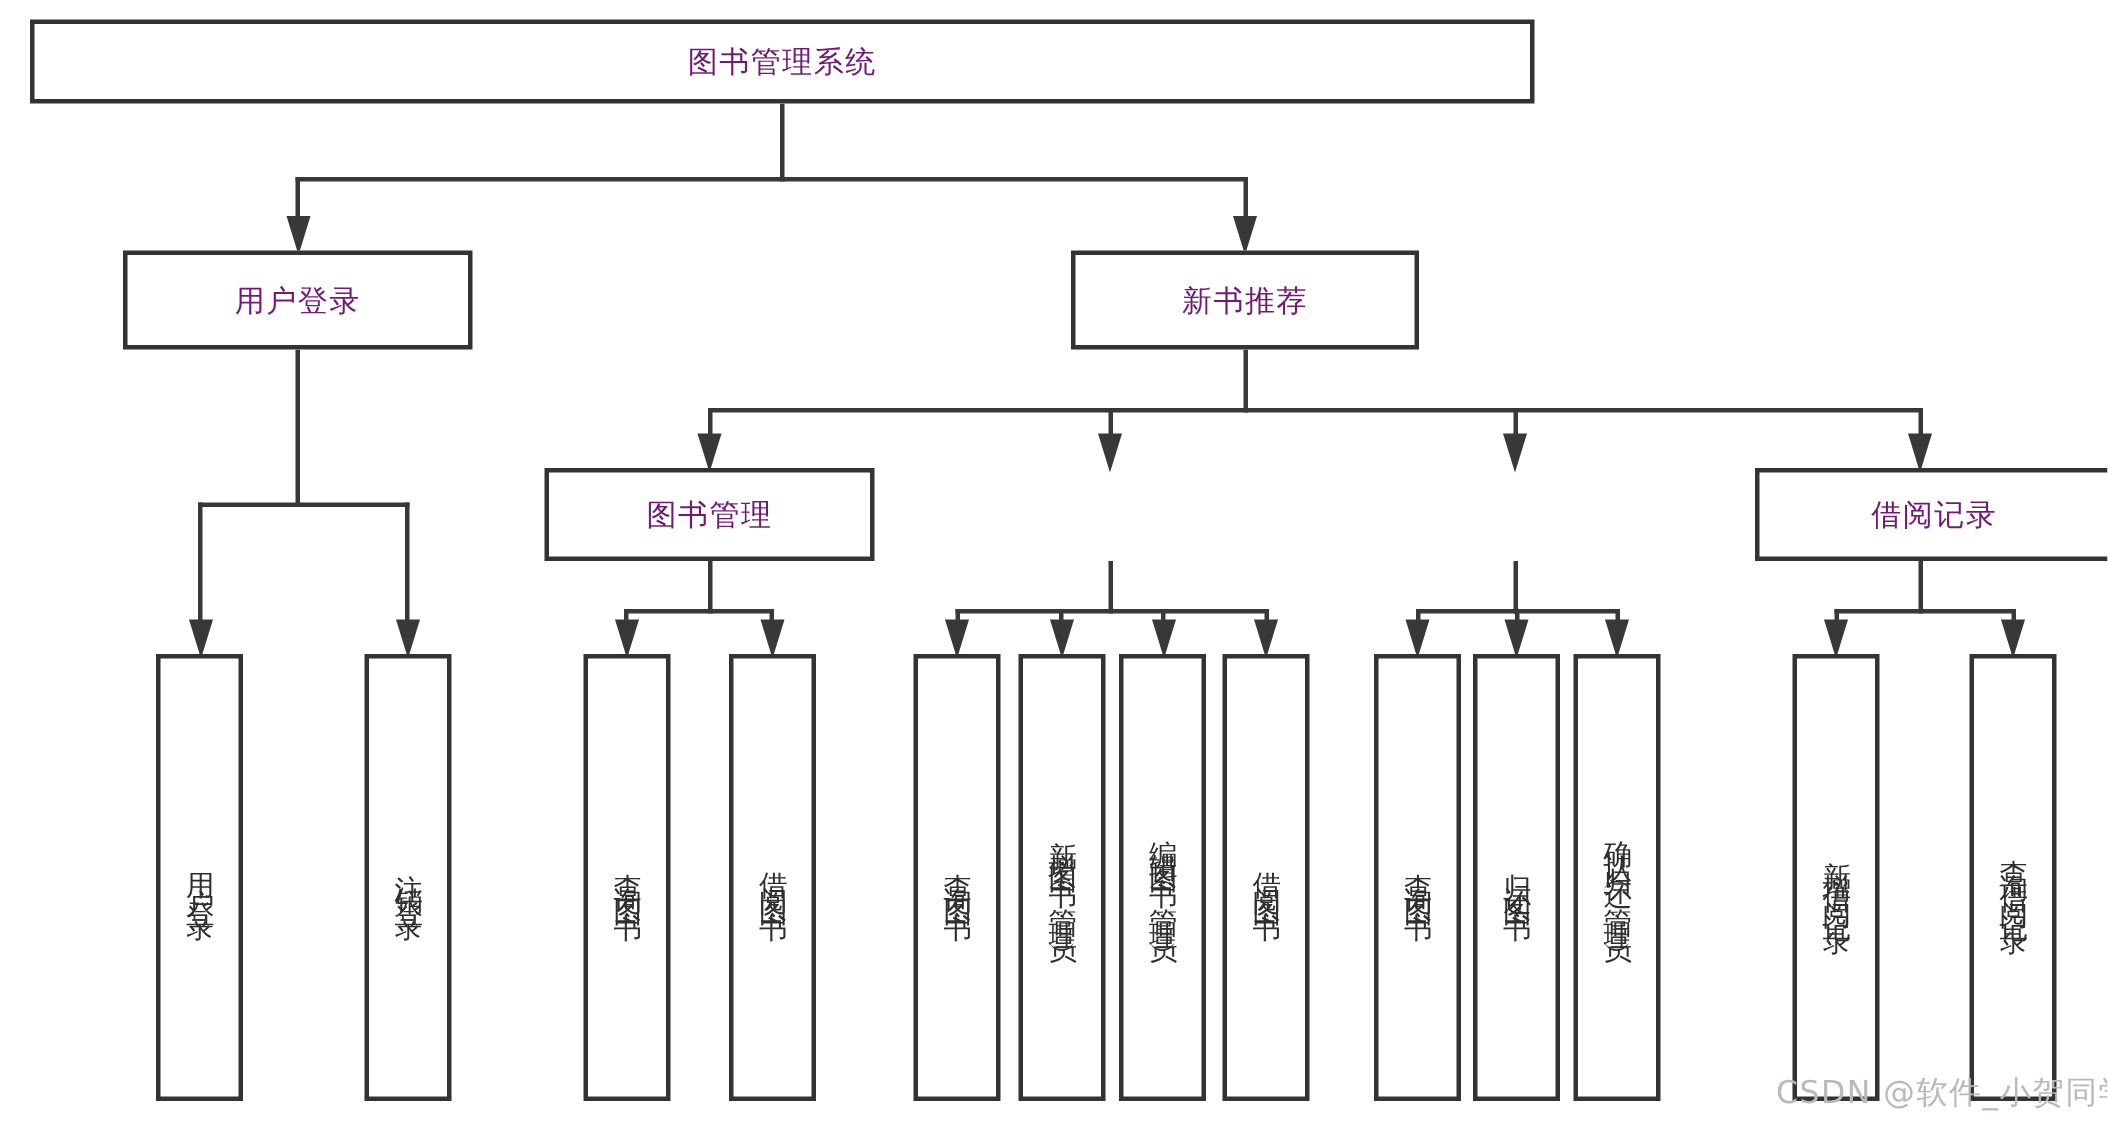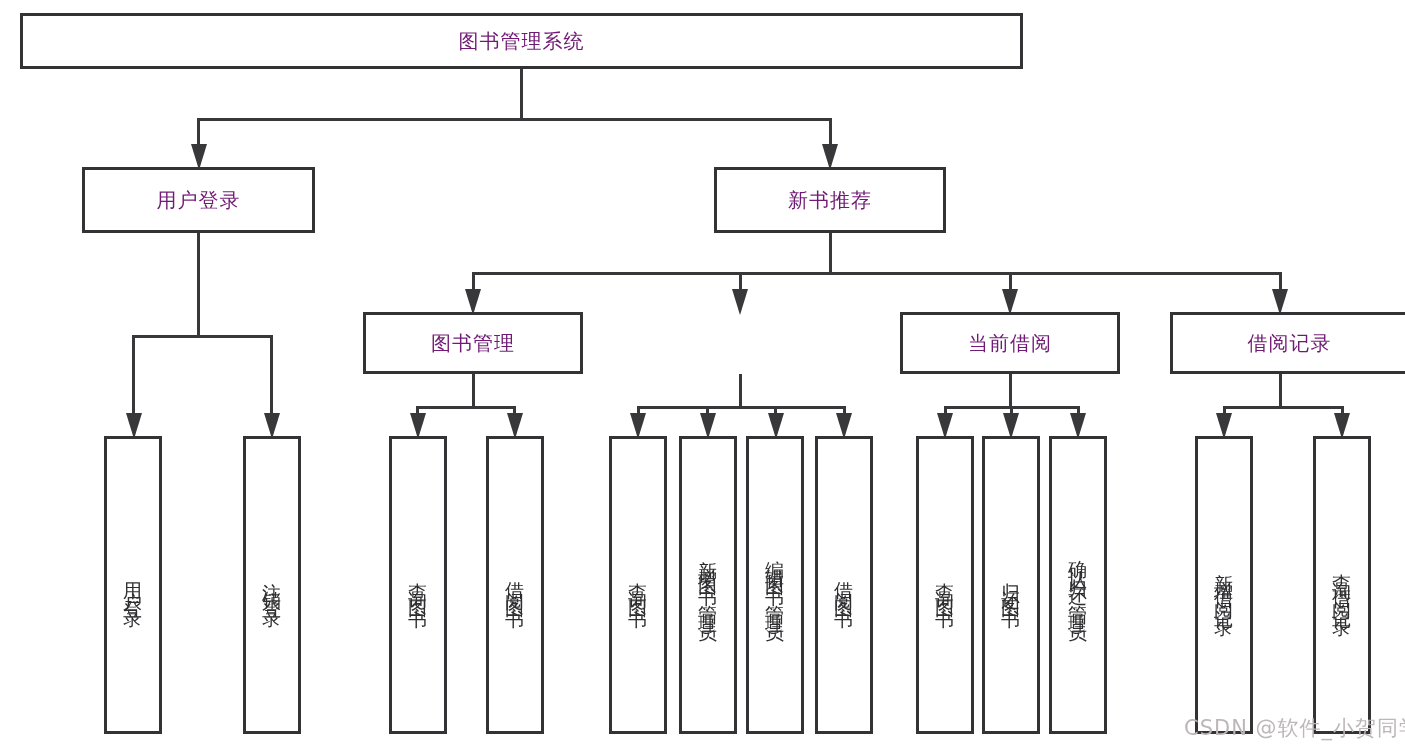--- a/index.html
+++ b/index.html
@@ -117,23 +117,20 @@
   <div class="hbox" style="left:82px;top:167px;width:233px;height:66px">
     <span class="label">用户登录</span>
   </div>
   <div class="hbox" style="left:714px;top:167px;width:232px;height:66px">
     <span class="label">新书推荐</span>
   </div>
 
   <div class="hbox" style="left:363px;top:312px;width:220px;height:62px">
     <span class="label">图书管理</span>
   </div>
-  <div class="hbox" style="left:900px;top:312px;width:220px;height:62px">
-    <span class="label">当前借阅</span>
-  </div>
   <div class="hbox" style="left:1170px;top:312px;width:239px;height:62px">
     <span class="label">借阅记录</span>
   </div>
 
   <div class="vbox" style="left:104px">
     <span class="vlabel">用户登录</span>
   </div>
   <div class="vbox" style="left:243px">
     <span class="vlabel">注销登录</span>
   </div>

